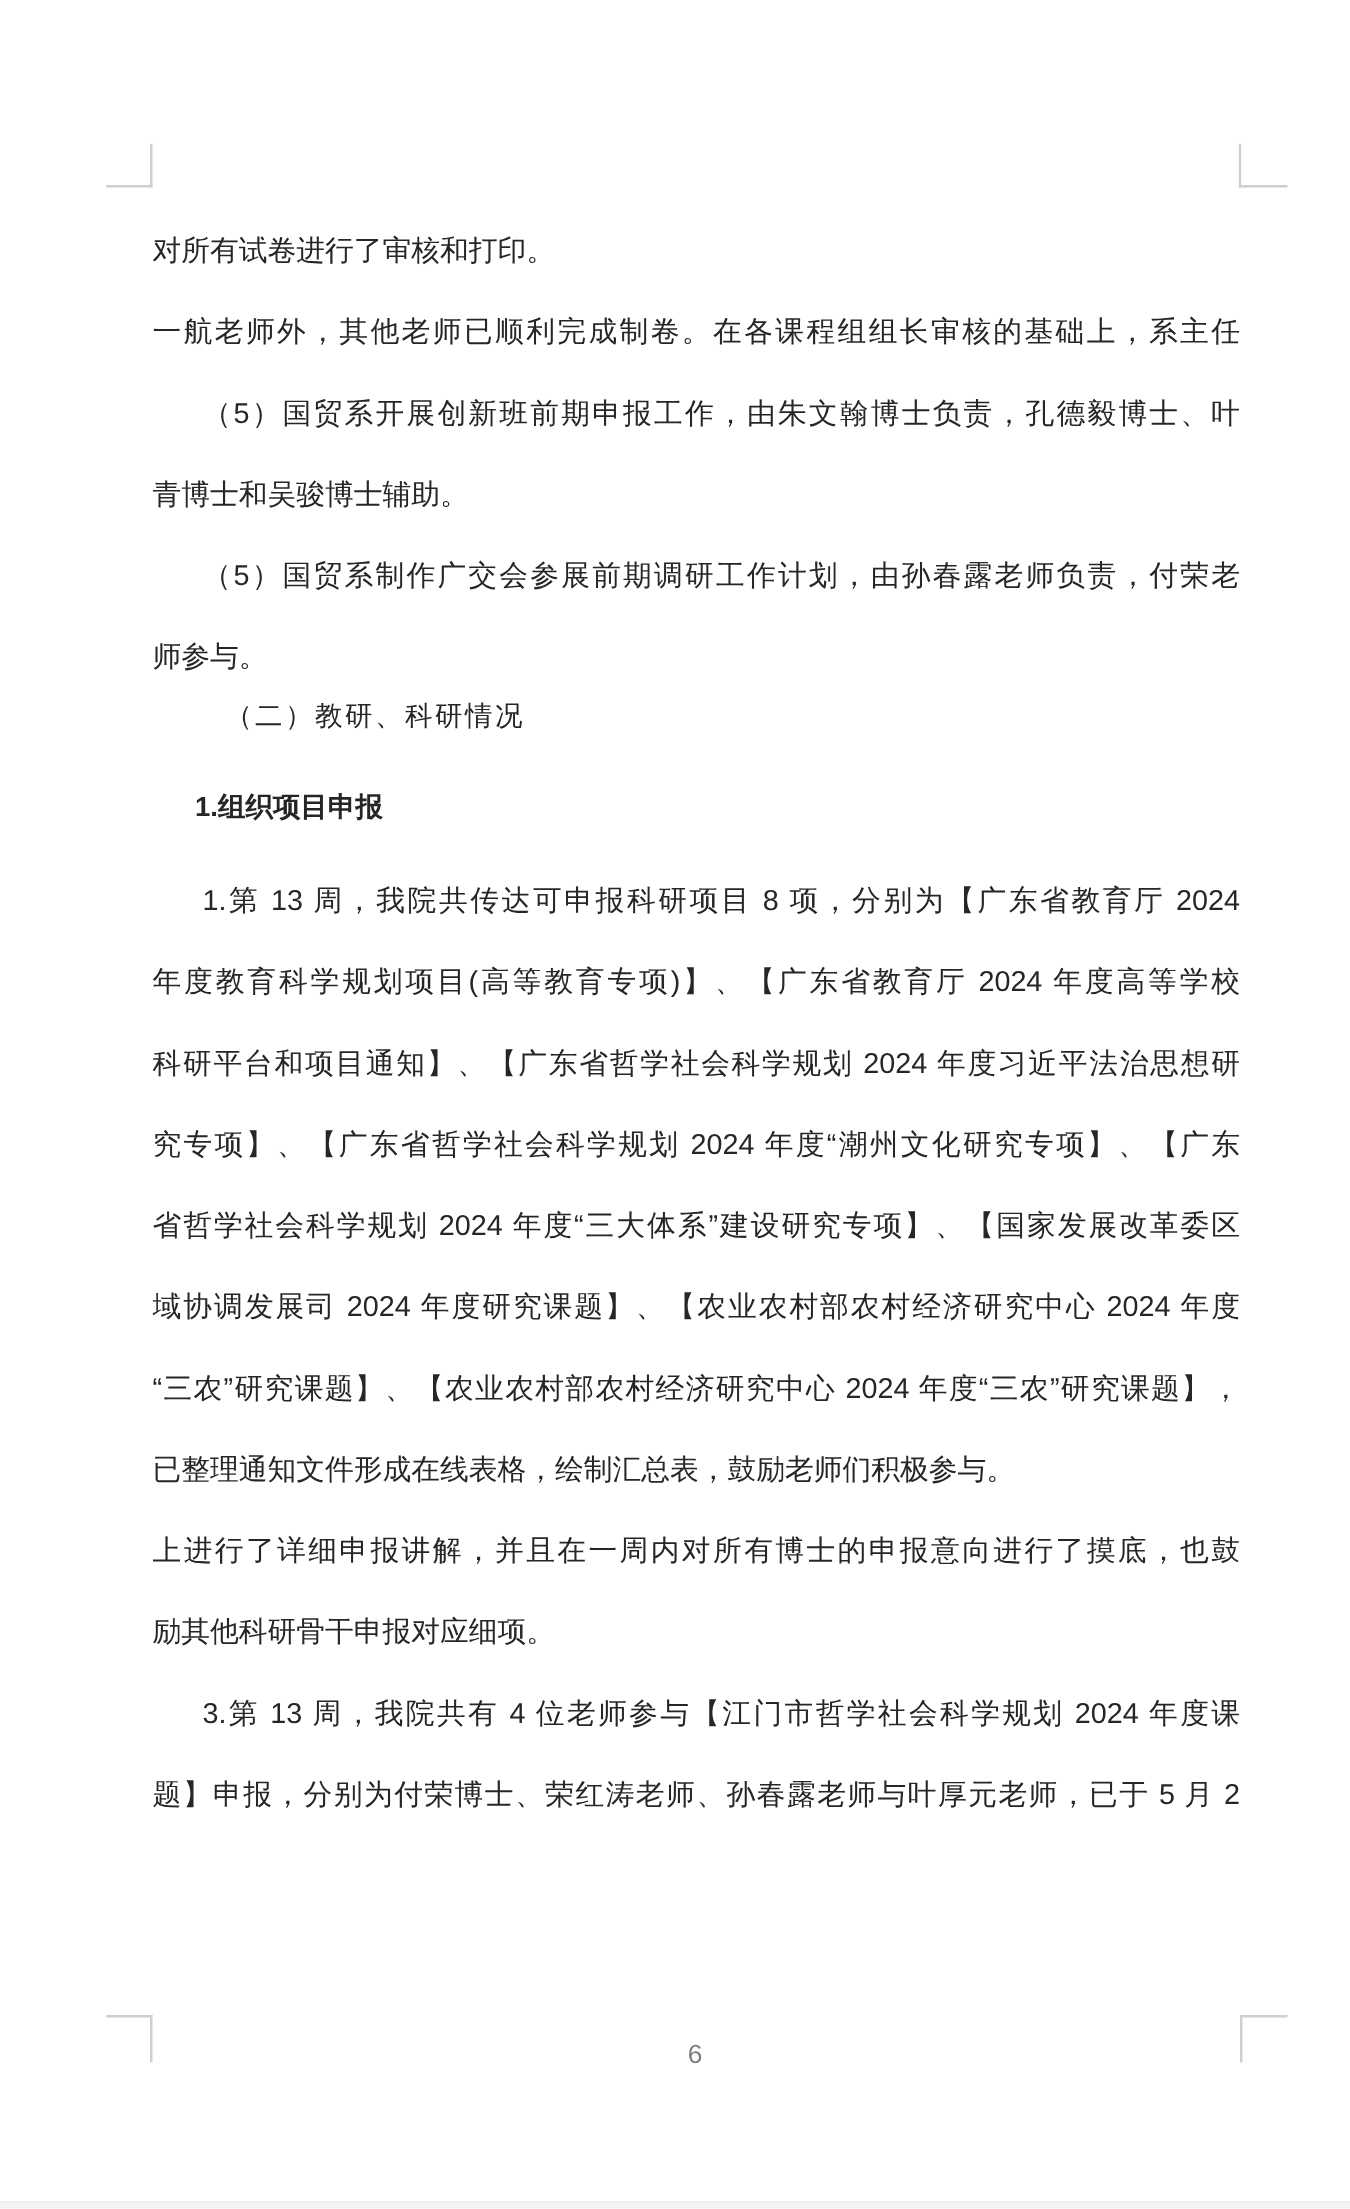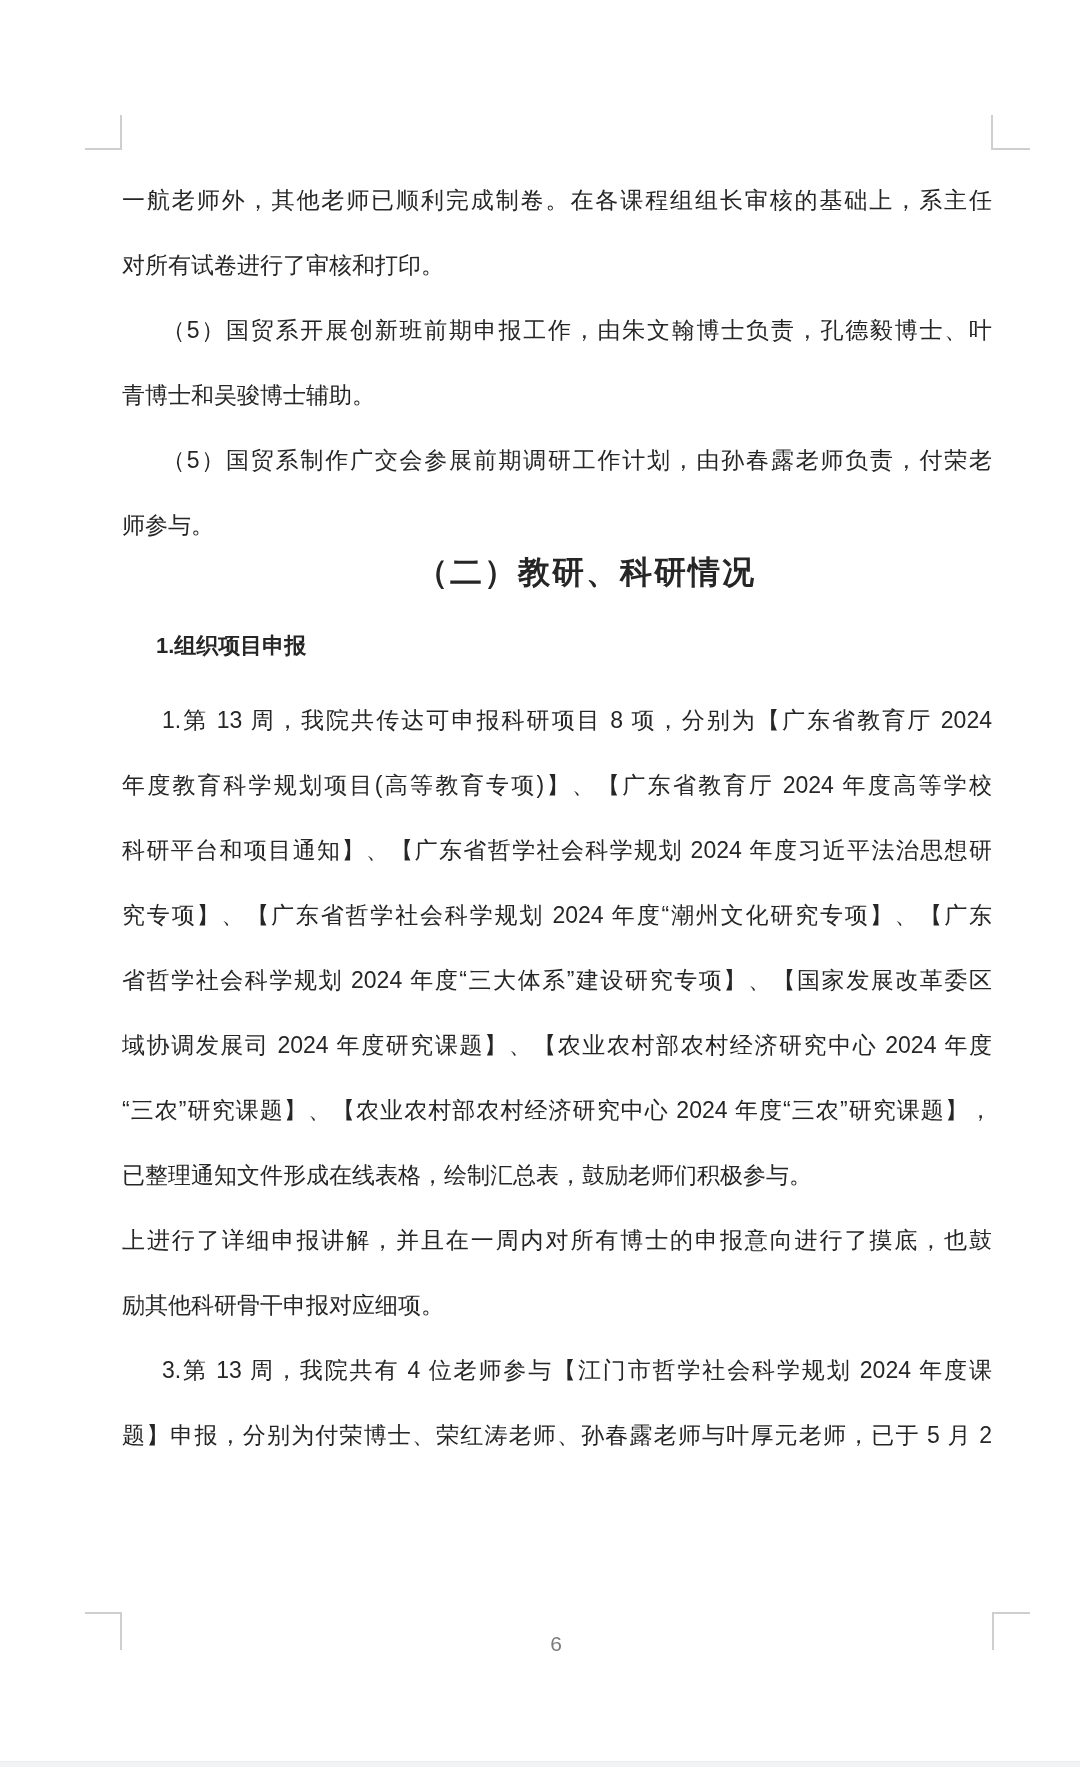--- a/index.html
+++ b/index.html
@@ -32,26 +32,25 @@
     line-height: 65px;
     font-size: 23px;
     color: #262626;
     white-space: nowrap;
     overflow: hidden;
   }
   .full { text-align: justify; text-align-last: justify; text-justify: inter-character; }
   .end  { text-align: left; }
   .ind  { text-indent: 40px; }
   .h1 {
-    font-weight: bold;
-    font-size: 32px;
+    font-weight: normal;
+    font-size: 22px;
     text-indent: 58px;
     position: relative; top: -18px;
     letter-spacing: 2px;
-    text-align: center;
   }
   .h2 {
     font-weight: bold;
     font-size: 22px;
     text-indent: 34px;
     position: relative; top: -10px;
   }
   .pagenum {
     position: absolute;
     top: 1632px;
@@ -74,22 +73,22 @@
 <body>
 
 <div class="page">
 
   <div class="mark mark-tl"></div>
   <div class="mark mark-tr"></div>
   <div class="mark mark-bl"></div>
   <div class="mark mark-br"></div>
 
   <div class="content">
+    <div class="ln end">对所有试卷进行了审核和打印。</div>
     <div class="ln full">一航老师外，其他老师已顺利完成制卷。在各课程组组长审核的基础上，系主任</div>
-    <div class="ln end">对所有试卷进行了审核和打印。</div>
     <div class="ln full ind">（5）国贸系开展创新班前期申报工作，由朱文翰博士负责，孔德毅博士、叶</div>
     <div class="ln end">青博士和吴骏博士辅助。</div>
     <div class="ln full ind">（5）国贸系制作广交会参展前期调研工作计划，由孙春露老师负责，付荣老</div>
     <div class="ln end">师参与。</div>
     <div class="ln h1">（二）教研、科研情况</div>
     <div class="ln h2">1.组织项目申报</div>
     <div class="ln full ind">1.第 13 周，我院共传达可申报科研项目 8 项，分别为【广东省教育厅 2024</div>
     <div class="ln full">年度教育科学规划项目(高等教育专项)】、【广东省教育厅 2024 年度高等学校</div>
     <div class="ln full">科研平台和项目通知】、【广东省哲学社会科学规划 2024 年度习近平法治思想研</div>
     <div class="ln full">究专项】、【广东省哲学社会科学规划 2024 年度“潮州文化研究专项】、【广东</div>

